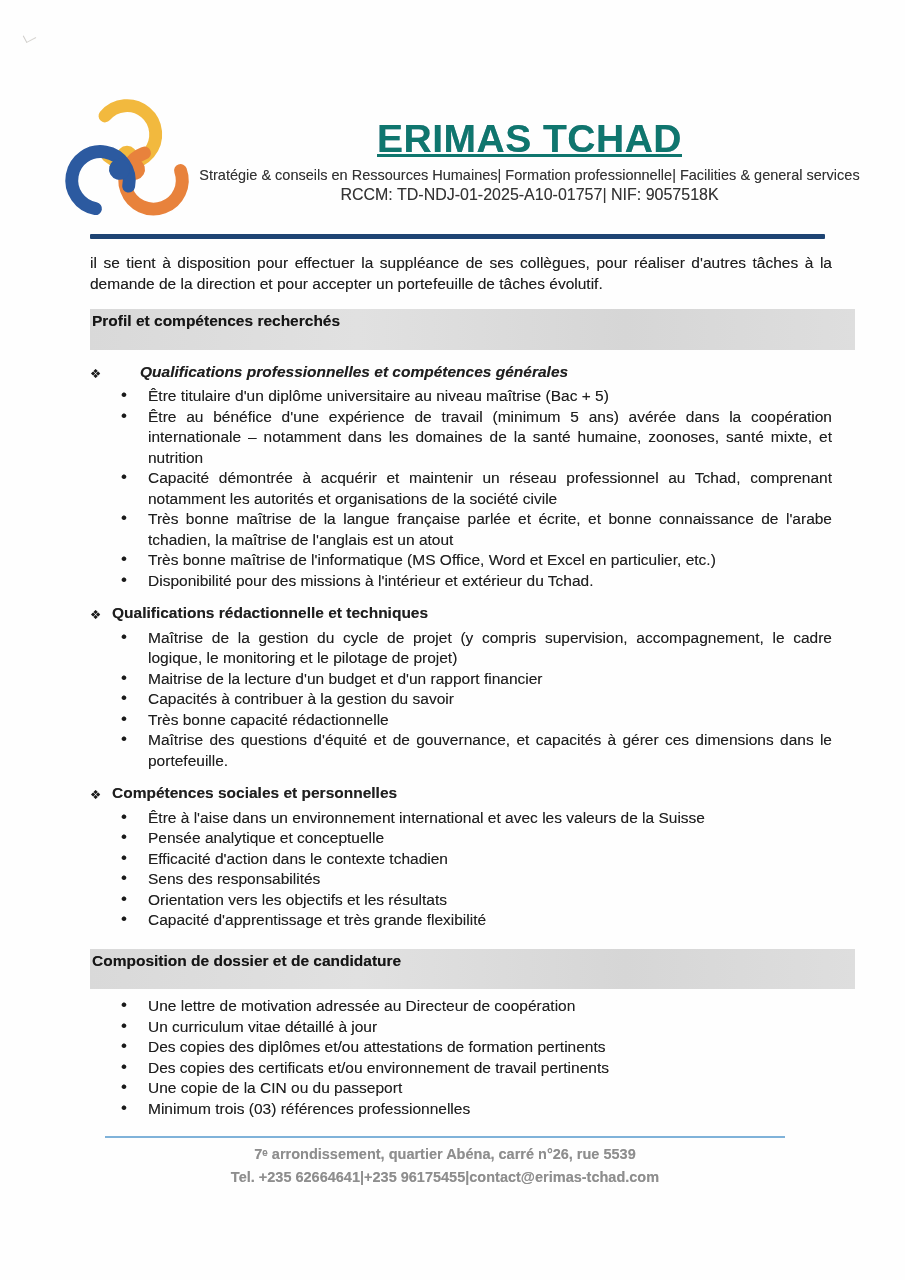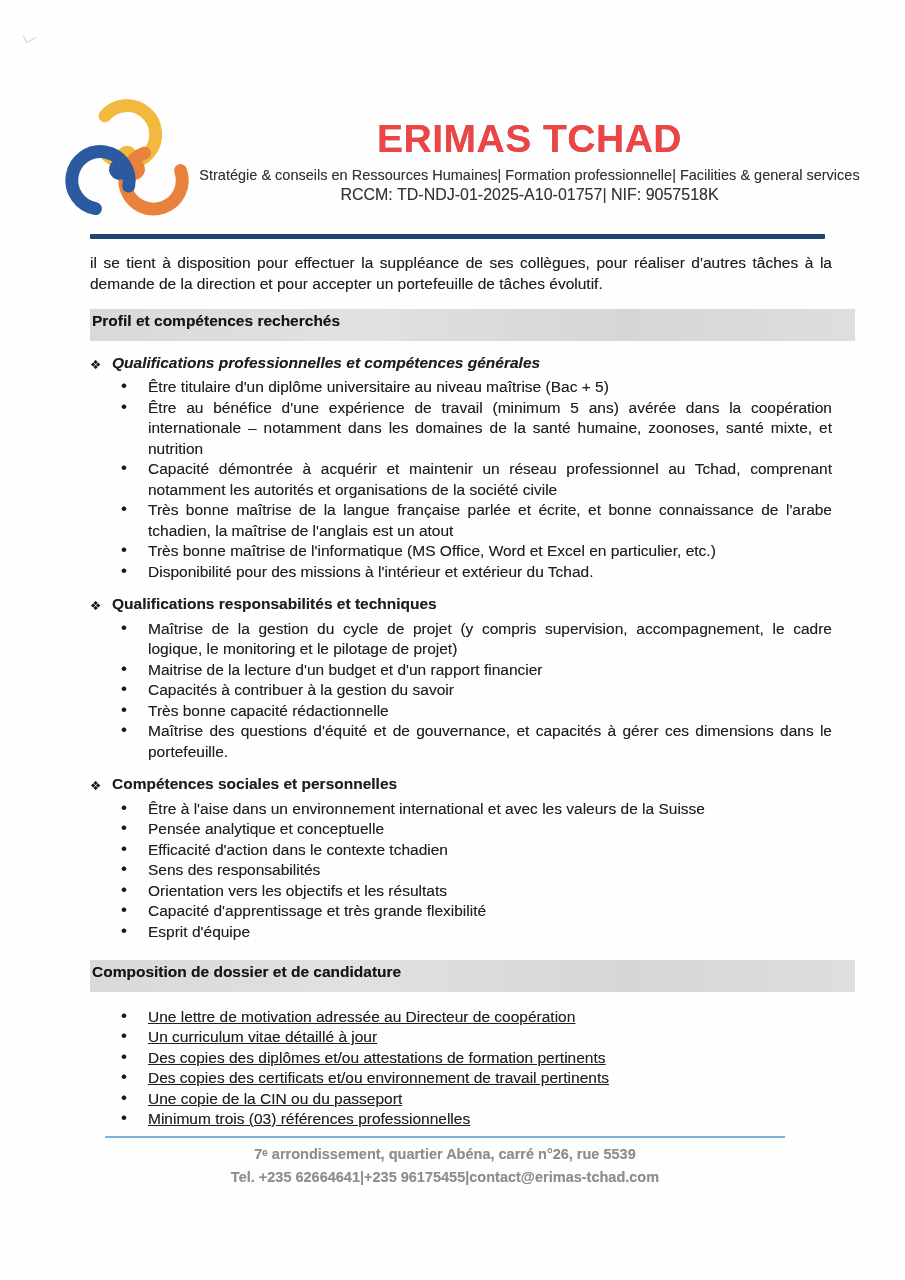--- a/index.html
+++ b/index.html
@@ -17,22 +17,22 @@
     position:absolute;left:24px;top:33px;width:10px;height:7px;
     border-left:1px solid #b9b6b1;border-bottom:1px solid #c6c3be;
     transform:rotate(-28deg);opacity:.7;
   }
 
   
   .header{position:absolute;top:98px;left:58px;right:42px;display:flex;}
   .logo{width:138px;height:134px;flex:0 0 auto;}
   .header-text{flex:1;text-align:center;padding-top:20px;min-width:0;}
   .company-title{
-    font-size:39px;font-weight:bold;color:#ef4444;letter-spacing:.5px;
-    line-height:42px;text-shadow:0 0 .4px rgba(30,64,112,.55);
+    font-size:39px;font-weight:bold;color:#0f766e;letter-spacing:.5px;
+    line-height:42px;text-shadow:0 0 .4px rgba(30,64,112,.55);text-decoration:underline;
   }
   .tagline{
     font-size:14.5px;color:#343434;margin-top:7px;white-space:nowrap;
     text-shadow:0 0 .3px rgba(0,0,0,.35);
   }
   .registration{
     font-size:16px;color:#343434;margin-top:3px;white-space:nowrap;
     text-shadow:0 0 .3px rgba(0,0,0,.35);
   }
   .header-rule{
@@ -40,45 +40,45 @@
     background:#1e4473;border-radius:1px;
   }
 
   
   .main{position:absolute;top:253px;left:90px;width:742px;font-size:15.5px;line-height:20.5px;}
   .intro{text-align:justify;text-shadow:0 0 .3px rgba(0,0,0,.4);}
 
   .section-band{
     margin-top:15px;margin-right:-23px;
     background:linear-gradient(90deg,#d9d9d9 0%,#e1e1e1 35%,#d6d6d6 70%,#dedede 100%);
-    padding:2px 4px 9px 2px;
+    padding:2px 4px 18px 2px;
     font-weight:bold;font-size:15.5px;color:#161616;
     text-shadow:0 0 .3px rgba(0,0,0,.45);
   }
   .band-2{margin-top:18px;}
 
   .group{margin-top:12px;}
   .group-title{display:flex;font-weight:bold;font-size:15.5px;line-height:20.5px;
     text-shadow:0 0 .3px rgba(0,0,0,.45);}
   .group-title .diamond{
     flex:0 0 auto;width:22px;font-size:12.5px;font-style:normal;font-weight:normal;
     color:#1c1c1c;padding-top:2px;font-family:"DejaVu Sans",sans-serif;
   }
   .group-title .gt-text{flex:1;}
-  .group-title.it .gt-text{font-style:italic;}
+  .group-title.it .gt-text{font-style:italic;margin-left:28px;}
 
   ul.bullets{margin:2px 0 0 0;padding:0 0 0 58px;list-style:none;}
   ul.bullets li{
     position:relative;text-align:justify;line-height:20.5px;
     text-shadow:0 0 .3px rgba(0,0,0,.4);
   }
   ul.bullets li::before{
     content:"\2022";position:absolute;left:-27px;top:-1px;font-size:17px;color:#1a1a1a;
   }
-  ul.tight{margin-top:15px;text-decoration:underline;}
+  ul.tight{margin-top:7px;}
 
   
   .footer{position:absolute;top:1136px;left:105px;width:680px;text-align:center;}
   .footer-line{height:2px;background:#7fb2d9;}
   .footer-address,.footer-contact{
     font-size:14.5px;font-weight:bold;color:#8e8e8e;line-height:23px;
     text-shadow:0 0 .3px rgba(140,140,140,.5);
   }
   .footer-address{margin-top:5px;text-align:center;}
 </style>
@@ -133,21 +133,21 @@
         <li>Capacité démontrée à acquérir et maintenir un réseau professionnel au Tchad, comprenant notamment les autorités et organisations de la société civile</li>
         <li>Très bonne maîtrise de la langue française parlée et écrite, et bonne connaissance de l'arabe tchadien, la maîtrise de l'anglais est un atout</li>
         <li>Très bonne maîtrise de l'informatique (MS Office, Word et Excel en particulier, etc.)</li>
         <li>Disponibilité pour des missions à l'intérieur et extérieur du Tchad.</li>
       </ul>
     </div>
 
     <div class="group">
       <div class="group-title">
         <span class="diamond">❖</span>
-        <span class="gt-text">Qualifications responsabilités et techniques</span>
+        <span class="gt-text">Qualifications rédactionnelle et techniques</span>
       </div>
       <ul class="bullets">
         <li>Maîtrise de la gestion du cycle de projet (y compris supervision, accompagnement, le cadre logique, le monitoring et le pilotage de projet)</li>
         <li>Maitrise de la lecture d'un budget et d'un rapport financier</li>
         <li>Capacités à contribuer à la gestion du savoir</li>
         <li>Très bonne capacité rédactionnelle</li>
         <li>Maîtrise des questions d'équité et de gouvernance, et capacités à gérer ces dimensions dans le portefeuille.</li>
       </ul>
     </div>
 
@@ -156,21 +156,20 @@
         <span class="diamond">❖</span>
         <span class="gt-text">Compétences sociales et personnelles</span>
       </div>
       <ul class="bullets">
         <li>Être à l'aise dans un environnement international et avec les valeurs de la Suisse</li>
         <li>Pensée analytique et conceptuelle</li>
         <li>Efficacité d'action dans le contexte tchadien</li>
         <li>Sens des responsabilités</li>
         <li>Orientation vers les objectifs et les résultats</li>
         <li>Capacité d'apprentissage et très grande flexibilité</li>
-        <li>Esprit d'équipe</li>
       </ul>
     </div>
 
     <div class="section-band band-2">Composition de dossier et de candidature</div>
 
     <ul class="bullets tight">
       <li>Une lettre de motivation adressée au Directeur de coopération</li>
       <li>Un curriculum vitae détaillé à jour</li>
       <li>Des copies des diplômes et/ou attestations de formation pertinents</li>
       <li>Des copies des certificats et/ou environnement de travail pertinents</li>

